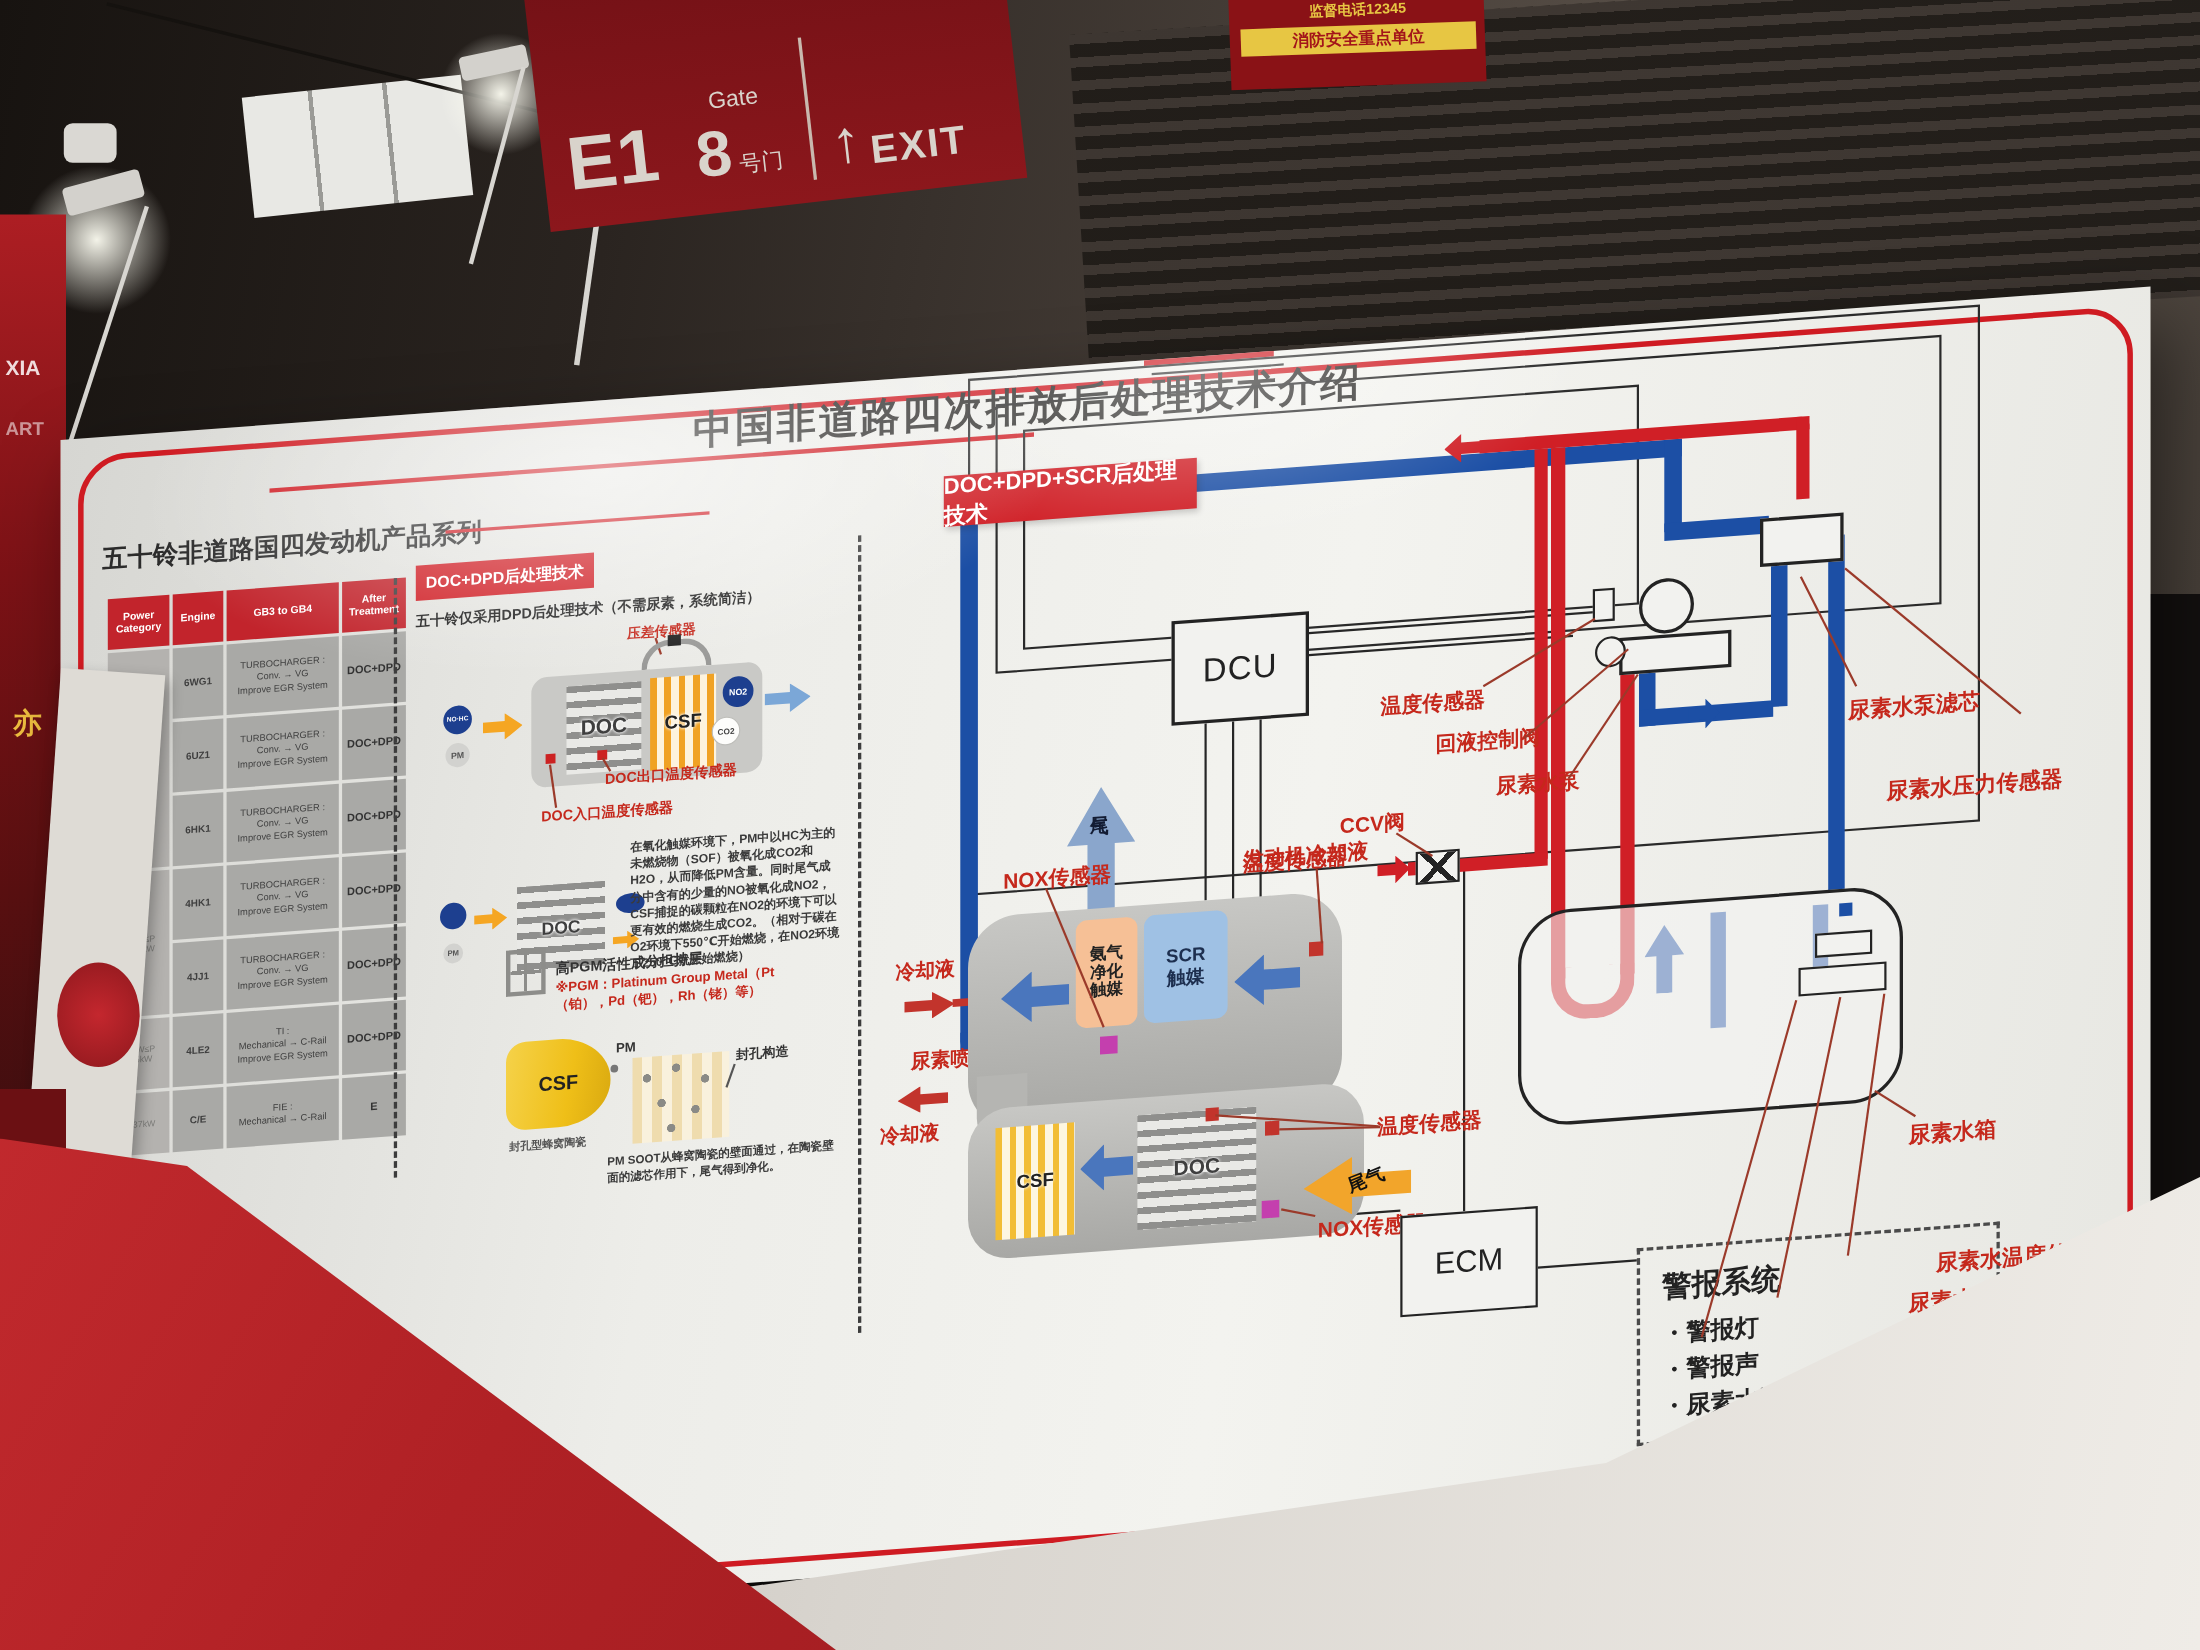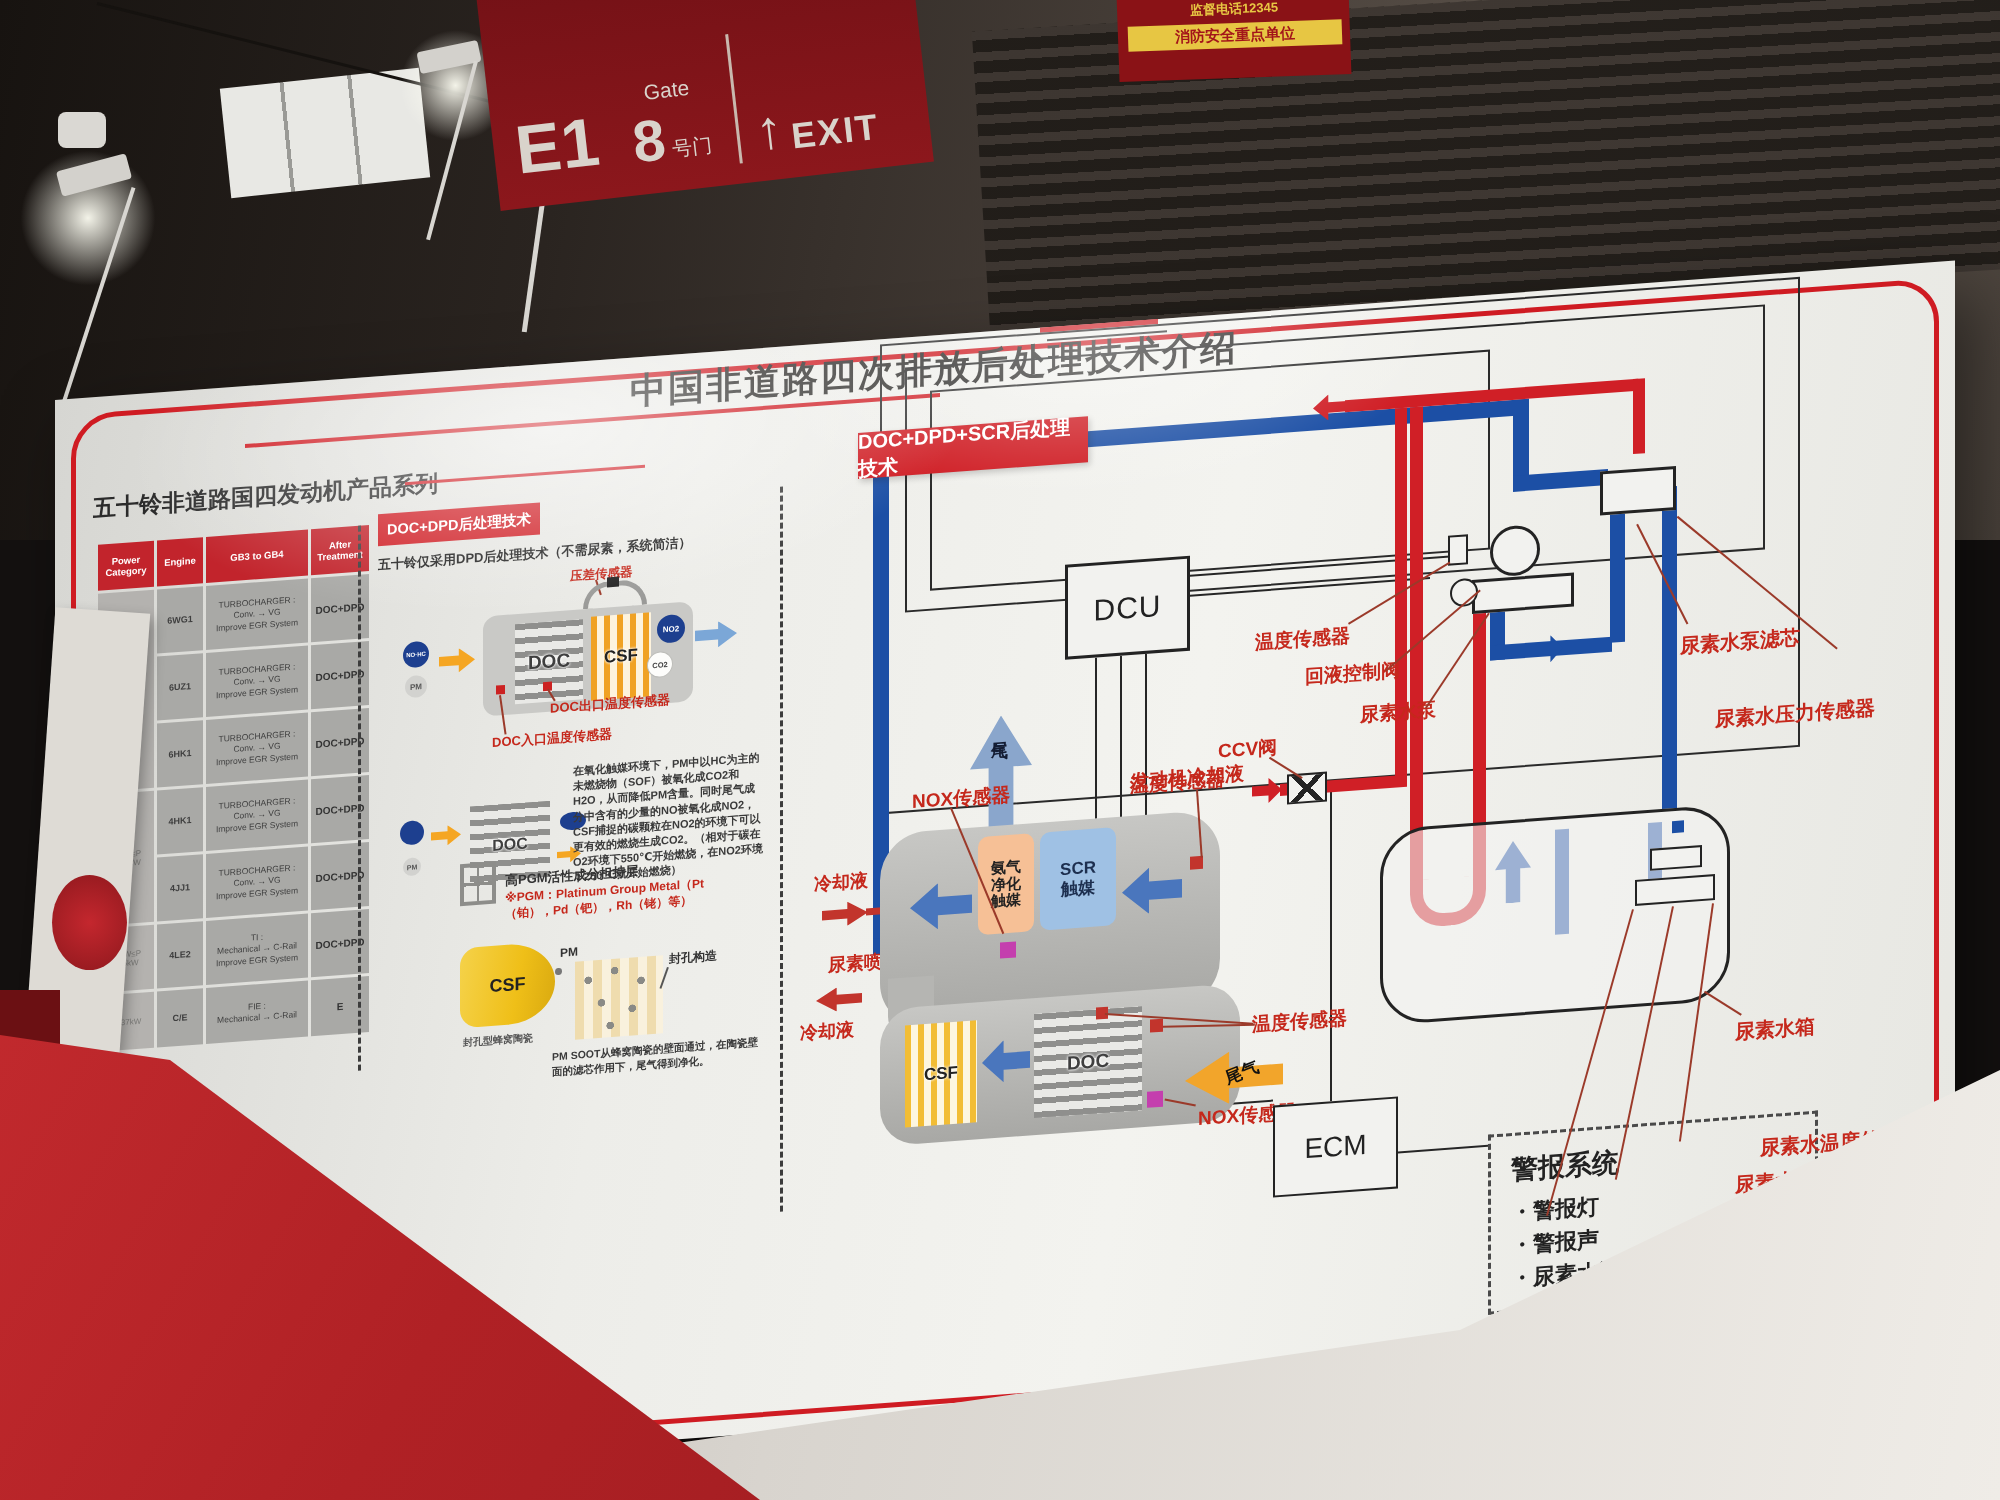--- a/index.html
+++ b/index.html
@@ -94,20 +94,25 @@
     <span style="width:3px;height:130px;background:#c9b8ae;margin:0 16px;"></span>
     <span style="font-size:54px;font-weight:bold;margin-right:8px;">↑</span>
     <span style="font-size:36px;font-weight:bold;letter-spacing:2px;">EXIT</span>
   </div>
 
   <div class="fire-sign">
     <div style="color:#e7c643;font-size:13px;font-weight:bold;text-align:center;margin-bottom:5px;">监督电话12345</div>
     <div style="background:#e7c643;color:#a3151a;font-size:15px;font-weight:bold;text-align:center;padding:3px 4px;">消防安全重点单位</div>
   </div>
 
+  <div class="banner-left">
+    <div style="position:absolute;left:5px;top:130px;color:rgba(255,255,255,.85);font-size:19px;font-weight:bold;">XIA</div>
+    <div style="position:absolute;left:5px;top:185px;color:rgba(255,255,255,.55);font-size:17px;font-weight:bold;">ART</div>
+    <div style="position:absolute;left:12px;top:445px;color:#f0c040;font-size:26px;font-weight:bold;">亦</div>
+  </div>
 
   <div class="board">
     <div class="board-border"></div>
 
     <div class="abs" style="left:575px;top:10px;font-size:36px;font-weight:bold;letter-spacing:2px;color:#2e2d2b;">中国非道路四次排放后处理技术介绍</div>
     <div class="abs" style="left:190px;top:58px;width:695px;height:4px;background:#cf1b22;"></div>
     <div class="abs" style="left:985px;top:0px;width:118px;height:5px;background:#cf1b22;"></div>
     <div class="abs" style="left:992px;top:12px;width:120px;height:2px;background:#333;"></div>
 
     <div class="abs" style="left:38px;top:96px;font-size:23px;font-weight:bold;color:#2b2b2b;">五十铃非道路国四发动机产品系列</div>

